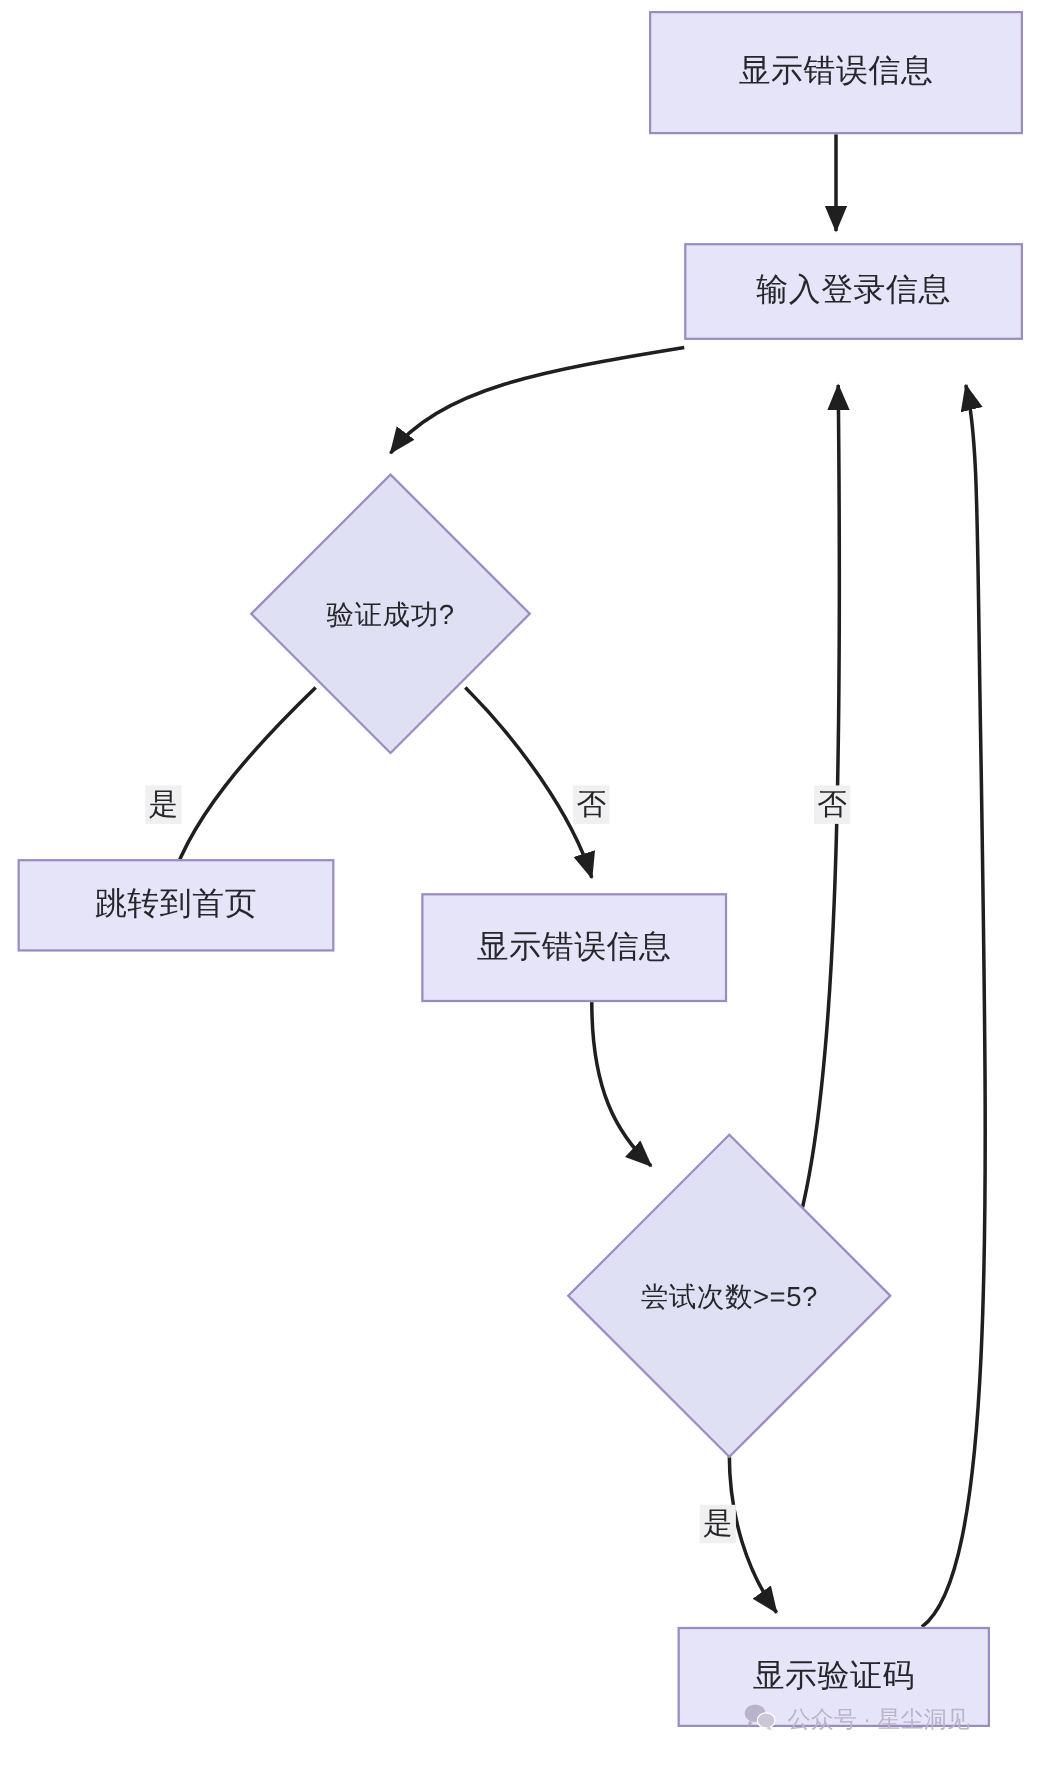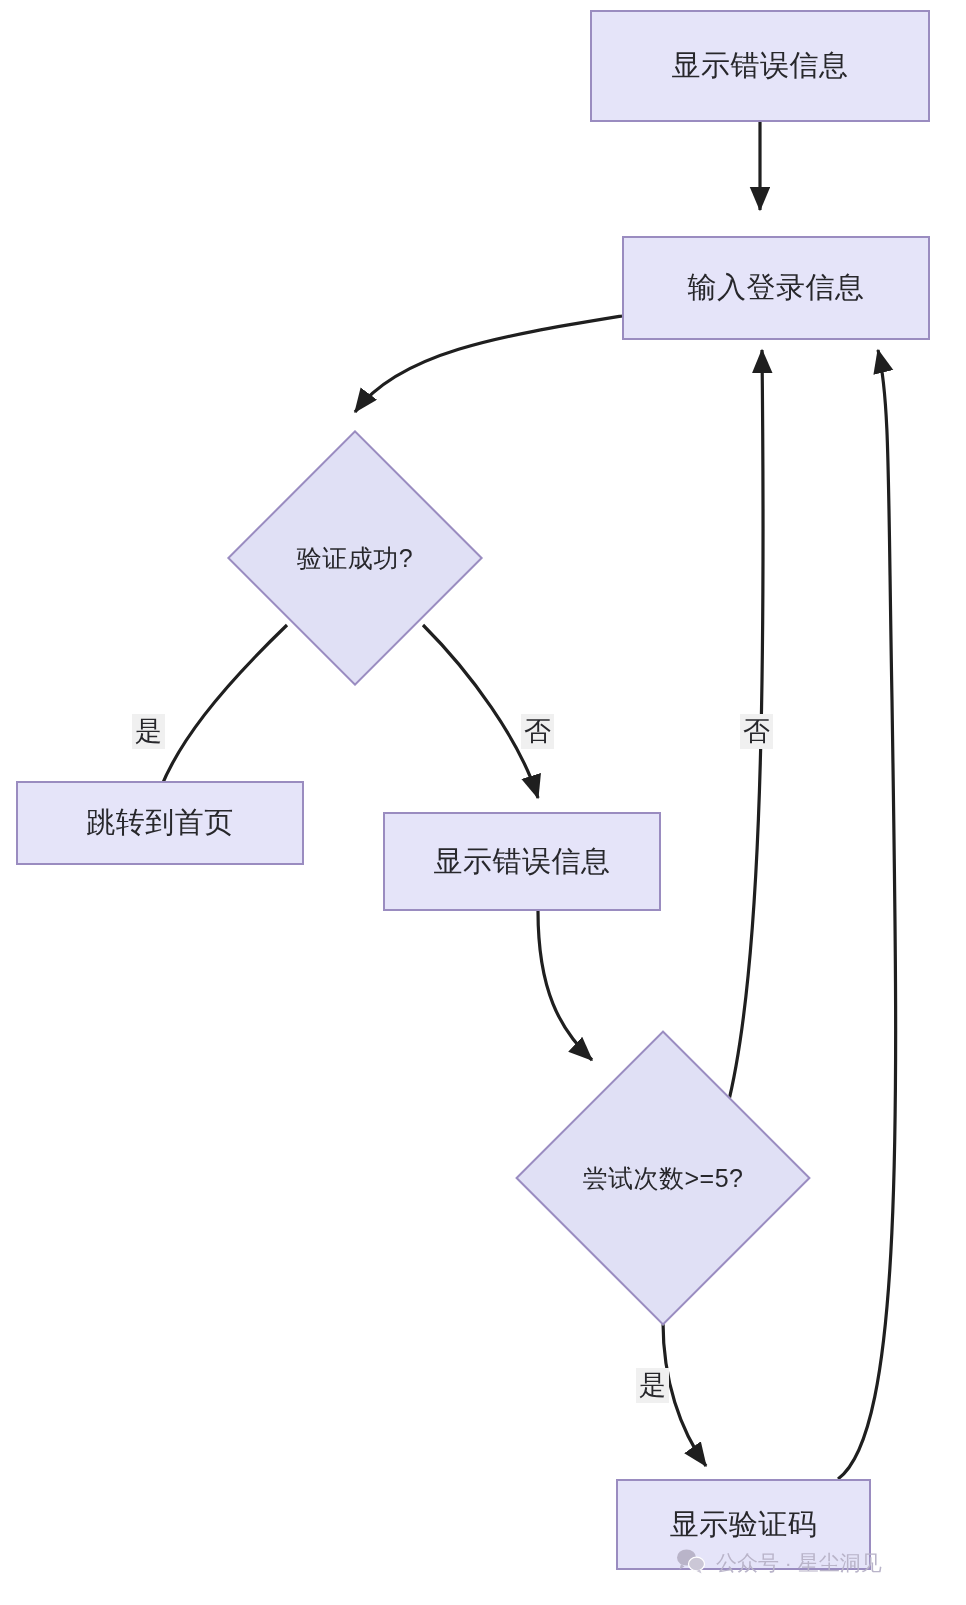--- a/index.html
+++ b/index.html
@@ -118,21 +118,21 @@
 
     <path d="M 663,1322 C 663,1380 680,1430 706,1466" fill="none" stroke="#1f1f1f" stroke-width="3.2" marker-end="url(#arrowhead)"></path>
 
     <path d="M 838,1479 C 905,1430 898,1100 892,700 C 888,480 890,400 878,350" fill="none" stroke="#1f1f1f" stroke-width="3.2" marker-end="url(#arrowhead)"></path>
   </svg>
 
   <div class="node node-box" style="left:590px; top:10px; width:340px; height:112px;">
     <span class="node-label">显示错误信息</span>
   </div>
 
-  <div class="node node-box" style="left:622px; top:236px; width:308px; height:104px;">
+  <div class="node node-box" style="left:622px; top:221px; width:308px; height:88px;">
     <span class="node-label">输入登录信息</span>
   </div>
 
   <div class="diamond-wrap" style="left:230px; top:433px; width:250px; height:250px;">
     <span class="diamond-shape" style="width:177px; height:177px;"></span>
     <span class="diamond-label">验证成功?</span>
   </div>
 
   <div class="node node-box" style="left:16px; top:781px; width:288px; height:84px;">
     <span class="node-label">跳转到首页</span>
@@ -140,21 +140,21 @@
 
   <div class="node node-box" style="left:383px; top:812px; width:278px; height:99px;">
     <span class="node-label">显示错误信息</span>
   </div>
 
   <div class="diamond-wrap" style="left:517px; top:1033px; width:292px; height:290px;">
     <span class="diamond-shape" style="width:205px; height:205px;"></span>
     <span class="diamond-label">尝试次数&gt;=5?</span>
   </div>
 
-  <div class="node node-box" style="left:616px; top:1479px; width:255px; height:91px;text-align:right;">
+  <div class="node node-box" style="left:616px; top:1479px; width:284px; height:91px;text-align:right;">
     <span class="node-label">显示验证码</span>
   </div>
 
   <span class="edge-label" style="left:132px; top:714px;">是</span>
   <span class="edge-label" style="left:521px; top:714px;">否</span>
   <span class="edge-label" style="left:740px; top:714px;">否</span>
   <span class="edge-label" style="left:636px; top:1368px;">是</span>
 
   <div class="watermark" style="left:676px; top:1548px;">
     <span class="wm-icon">

